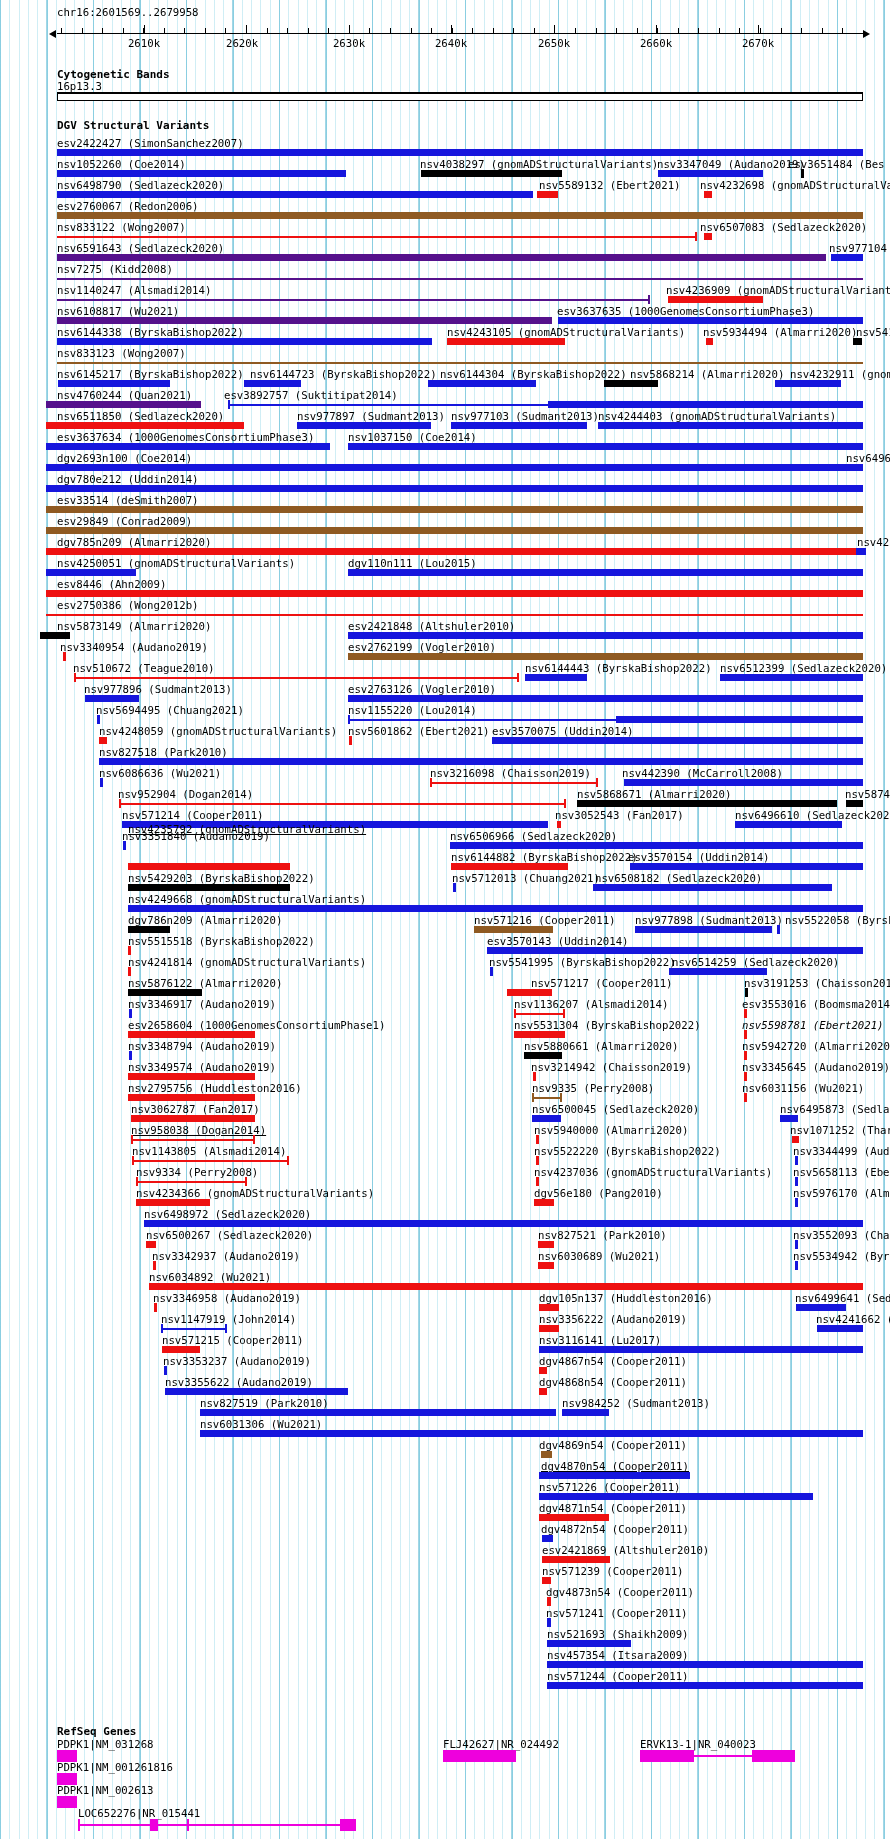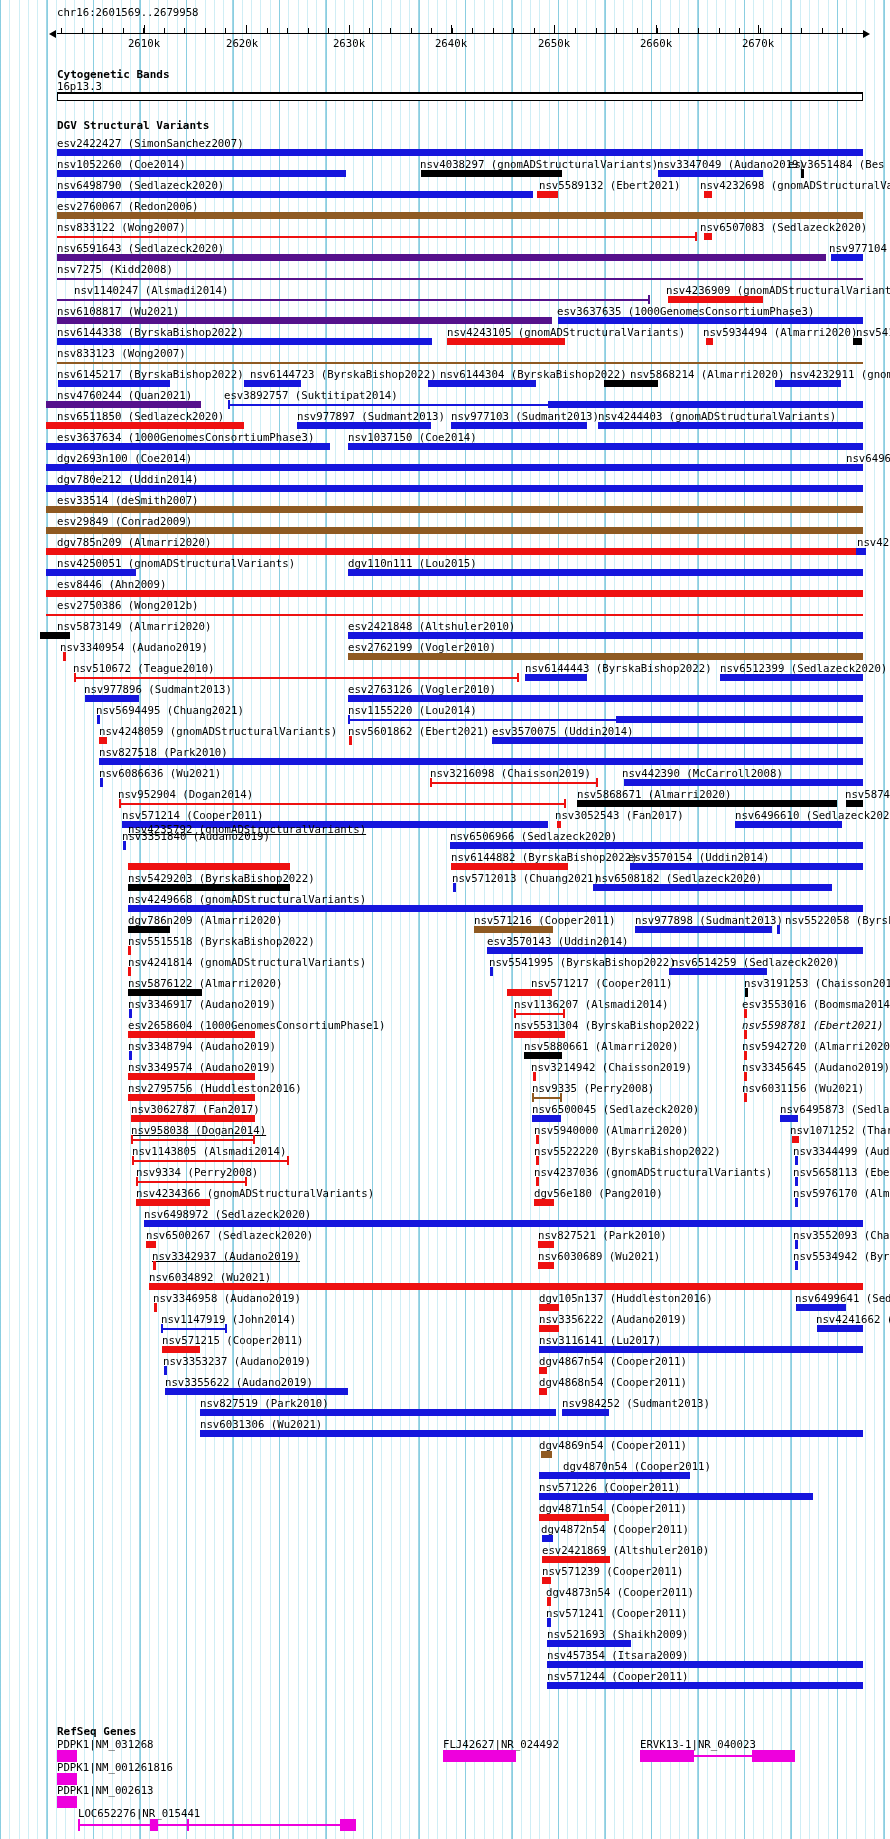--- a/index.html
+++ b/index.html
@@ -77,21 +77,21 @@
       <div class="abs" style="position: absolute; left: 57px; top: 236px; width: 640px; height: 2px; background: rgb(238, 17, 17);"></div>
       <div class="abs" style="position: absolute; left: 695px; top: 232px; width: 2px; height: 9px; background: rgb(238, 17, 17);"></div>
       <div class="lbl" style="left: 700px; top: 222px;">nsv6507083 (Sedlazeck2020)</div>
       <div class="abs" style="position: absolute; left: 704px; top: 233px; width: 8px; height: 7px; background: rgb(238, 17, 17);"></div>
       <div class="lbl" style="left: 57px; top: 243px;">nsv6591643 (Sedlazeck2020)</div>
       <div class="abs" style="position: absolute; left: 57px; top: 254px; width: 769px; height: 7px; background: rgb(85, 17, 140);"></div>
       <div class="lbl" style="left: 829px; top: 243px;">nsv977104</div>
       <div class="abs" style="position: absolute; left: 831px; top: 254px; width: 32px; height: 7px; background: rgb(22, 22, 221);"></div>
       <div class="lbl" style="left: 57px; top: 264px;">nsv7275 (Kidd2008)</div>
       <div class="abs" style="position: absolute; left: 57px; top: 278px; width: 806px; height: 2px; background: rgb(85, 17, 140);"></div>
-      <div class="lbl" style="left: 74px; top: 285px;">nsv1140247 (Alsmadi2014)</div>
+      <div class="lbl" style="left: 57px; top: 285px;">nsv1140247 (Alsmadi2014)</div>
       <div class="abs" style="position: absolute; left: 57px; top: 299px; width: 593px; height: 2px; background: rgb(85, 17, 140);"></div>
       <div class="abs" style="position: absolute; left: 648px; top: 295px; width: 2px; height: 9px; background: rgb(85, 17, 140);"></div>
       <div class="lbl" style="left: 666px; top: 285px;">nsv4236909 (gnomADStructuralVariants)</div>
       <div class="abs" style="position: absolute; left: 668px; top: 296px; width: 95px; height: 7px; background: rgb(238, 17, 17);"></div>
       <div class="lbl" style="left: 57px; top: 306px;">nsv6108817 (Wu2021)</div>
       <div class="abs" style="position: absolute; left: 57px; top: 317px; width: 495px; height: 7px; background: rgb(85, 17, 140);"></div>
       <div class="lbl" style="left: 557px; top: 306px;">esv3637635 (1000GenomesConsortiumPhase3)</div>
       <div class="abs" style="position: absolute; left: 558px; top: 317px; width: 305px; height: 7px; background: rgb(22, 22, 221);"></div>
       <div class="lbl" style="left: 57px; top: 327px;">nsv6144338 (ByrskaBishop2022)</div>
       <div class="abs" style="position: absolute; left: 57px; top: 338px; width: 375px; height: 7px; background: rgb(22, 22, 221);"></div>
@@ -321,21 +321,21 @@
       <div class="lbl" style="left: 793px; top: 1188px;">nsv5976170 (Almarri2020)</div>
       <div class="abs" style="position: absolute; left: 795px; top: 1198px; width: 3px; height: 9px; background: rgb(22, 22, 221);"></div>
       <div class="lbl" style="left: 144px; top: 1209px;">nsv6498972 (Sedlazeck2020)</div>
       <div class="abs" style="position: absolute; left: 144px; top: 1220px; width: 719px; height: 7px; background: rgb(22, 22, 221);"></div>
       <div class="lbl" style="left: 146px; top: 1230px;">nsv6500267 (Sedlazeck2020)</div>
       <div class="abs" style="position: absolute; left: 146px; top: 1241px; width: 10px; height: 7px; background: rgb(238, 17, 17);"></div>
       <div class="lbl" style="left: 538px; top: 1230px;">nsv827521 (Park2010)</div>
       <div class="abs" style="position: absolute; left: 538px; top: 1241px; width: 16px; height: 7px; background: rgb(238, 17, 17);"></div>
       <div class="lbl" style="left: 793px; top: 1230px;">nsv3552093 (Chaisson2019)</div>
       <div class="abs" style="position: absolute; left: 795px; top: 1240px; width: 3px; height: 9px; background: rgb(22, 22, 221);"></div>
-      <div class="lbl" style="left: 152px; top: 1251px; text-decoration: underline;">nsv3342937 (Audano2019)</div>
+      <div class="lbl" style="left: 152px; top: 1251px;">nsv3342937 (Audano2019)</div>
       <div class="abs" style="position: absolute; left: 153px; top: 1261px; width: 3px; height: 9px; background: rgb(238, 17, 17);"></div>
       <div class="lbl" style="left: 538px; top: 1251px;">nsv6030689 (Wu2021)</div>
       <div class="abs" style="position: absolute; left: 538px; top: 1262px; width: 16px; height: 7px; background: rgb(238, 17, 17);"></div>
       <div class="lbl" style="left: 793px; top: 1251px;">nsv5534942 (ByrskaBishop2022)</div>
       <div class="abs" style="position: absolute; left: 795px; top: 1261px; width: 3px; height: 9px; background: rgb(22, 22, 221);"></div>
       <div class="lbl" style="left: 149px; top: 1272px;">nsv6034892 (Wu2021)</div>
       <div class="abs" style="position: absolute; left: 149px; top: 1283px; width: 714px; height: 7px; background: rgb(238, 17, 17);"></div>
       <div class="lbl" style="left: 153px; top: 1293px;">nsv3346958 (Audano2019)</div>
       <div class="abs" style="position: absolute; left: 154px; top: 1303px; width: 3px; height: 9px; background: rgb(238, 17, 17);"></div>
       <div class="lbl" style="left: 539px; top: 1293px;">dgv105n137 (Huddleston2016)</div>
@@ -363,21 +363,21 @@
       <div class="lbl" style="left: 539px; top: 1377px;">dgv4868n54 (Cooper2011)</div>
       <div class="abs" style="position: absolute; left: 539px; top: 1388px; width: 8px; height: 7px; background: rgb(238, 17, 17);"></div>
       <div class="lbl" style="left: 200px; top: 1398px;">nsv827519 (Park2010)</div>
       <div class="abs" style="position: absolute; left: 200px; top: 1409px; width: 356px; height: 7px; background: rgb(22, 22, 221);"></div>
       <div class="lbl" style="left: 562px; top: 1398px;">nsv984252 (Sudmant2013)</div>
       <div class="abs" style="position: absolute; left: 562px; top: 1409px; width: 47px; height: 7px; background: rgb(22, 22, 221);"></div>
       <div class="lbl" style="left: 200px; top: 1419px;">nsv6031306 (Wu2021)</div>
       <div class="abs" style="position: absolute; left: 200px; top: 1430px; width: 663px; height: 7px; background: rgb(22, 22, 221);"></div>
       <div class="lbl" style="left: 539px; top: 1440px;">dgv4869n54 (Cooper2011)</div>
       <div class="abs" style="position: absolute; left: 541px; top: 1451px; width: 11px; height: 7px; background: rgb(143, 90, 34);"></div>
-      <div class="lbl" style="left: 563px; top: 1461px;">dgv4870n54 (Cooper2011)</div>
+      <div class="lbl" style="left: 541px; top: 1461px; text-decoration: underline;">dgv4870n54 (Cooper2011)</div>
       <div class="abs" style="position: absolute; left: 539px; top: 1472px; width: 151px; height: 7px; background: rgb(22, 22, 221);"></div>
       <div class="lbl" style="left: 539px; top: 1482px;">nsv571226 (Cooper2011)</div>
       <div class="abs" style="position: absolute; left: 539px; top: 1493px; width: 274px; height: 7px; background: rgb(22, 22, 221);"></div>
       <div class="lbl" style="left: 539px; top: 1503px;">dgv4871n54 (Cooper2011)</div>
       <div class="abs" style="position: absolute; left: 539px; top: 1514px; width: 70px; height: 7px; background: rgb(238, 17, 17);"></div>
       <div class="lbl" style="left: 541px; top: 1524px;">dgv4872n54 (Cooper2011)</div>
       <div class="abs" style="position: absolute; left: 542px; top: 1535px; width: 11px; height: 7px; background: rgb(22, 22, 221);"></div>
       <div class="lbl" style="left: 542px; top: 1545px; text-align: right;">esv2421869 (Altshuler2010)</div>
       <div class="abs" style="position: absolute; left: 542px; top: 1556px; width: 68px; height: 7px; background: rgb(238, 17, 17);"></div>
       <div class="lbl" style="left: 542px; top: 1566px;">nsv571239 (Cooper2011)</div>

